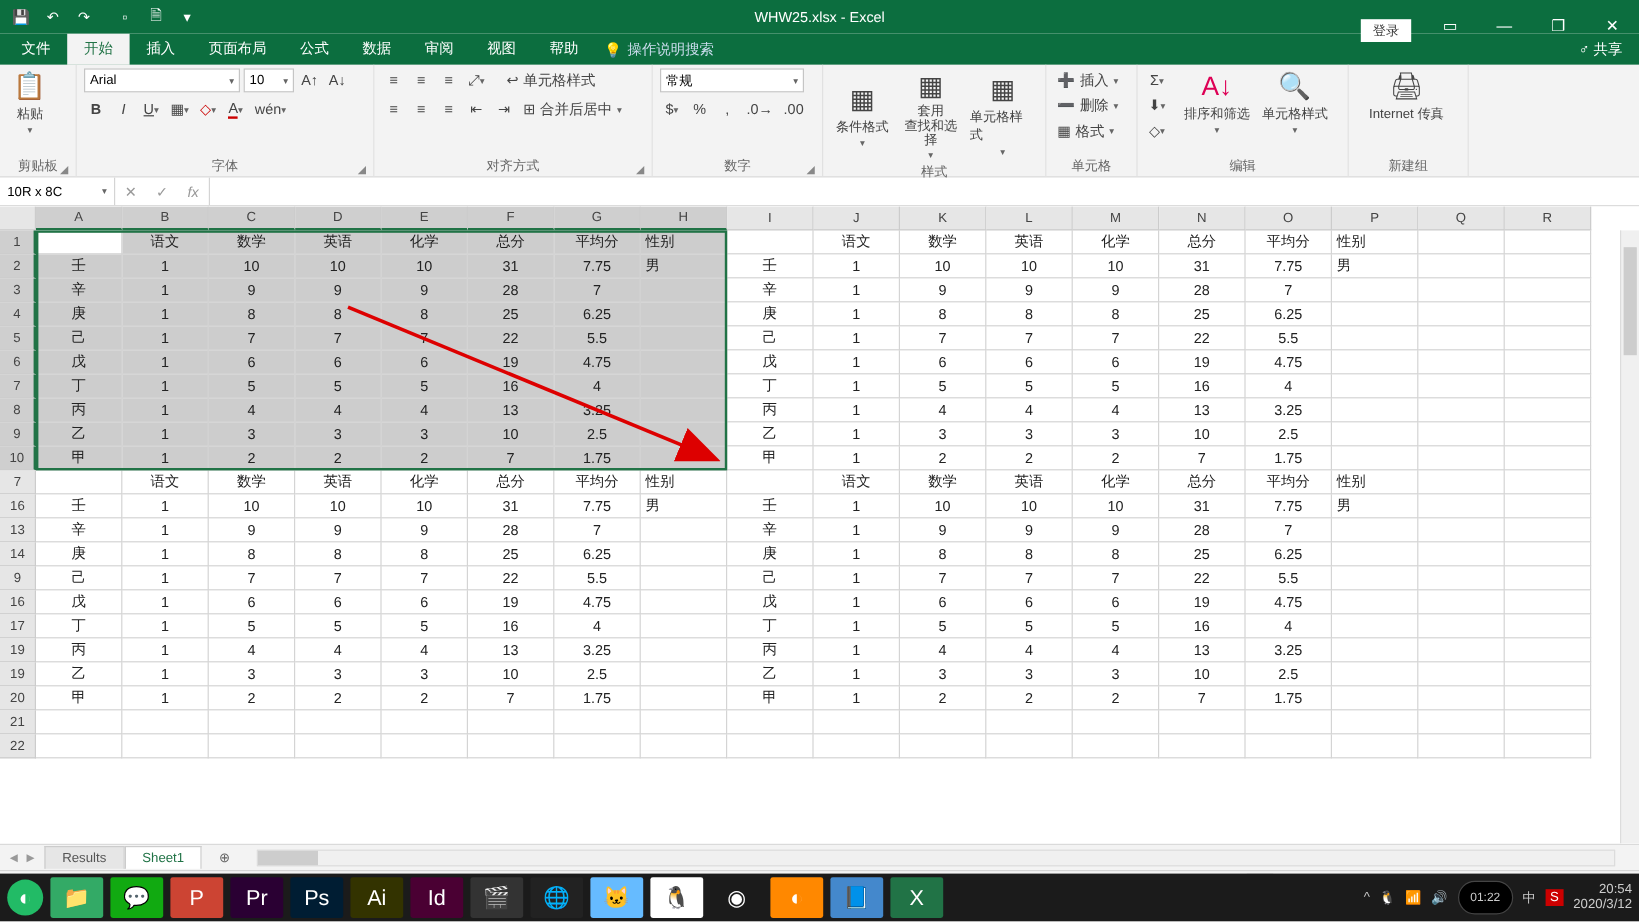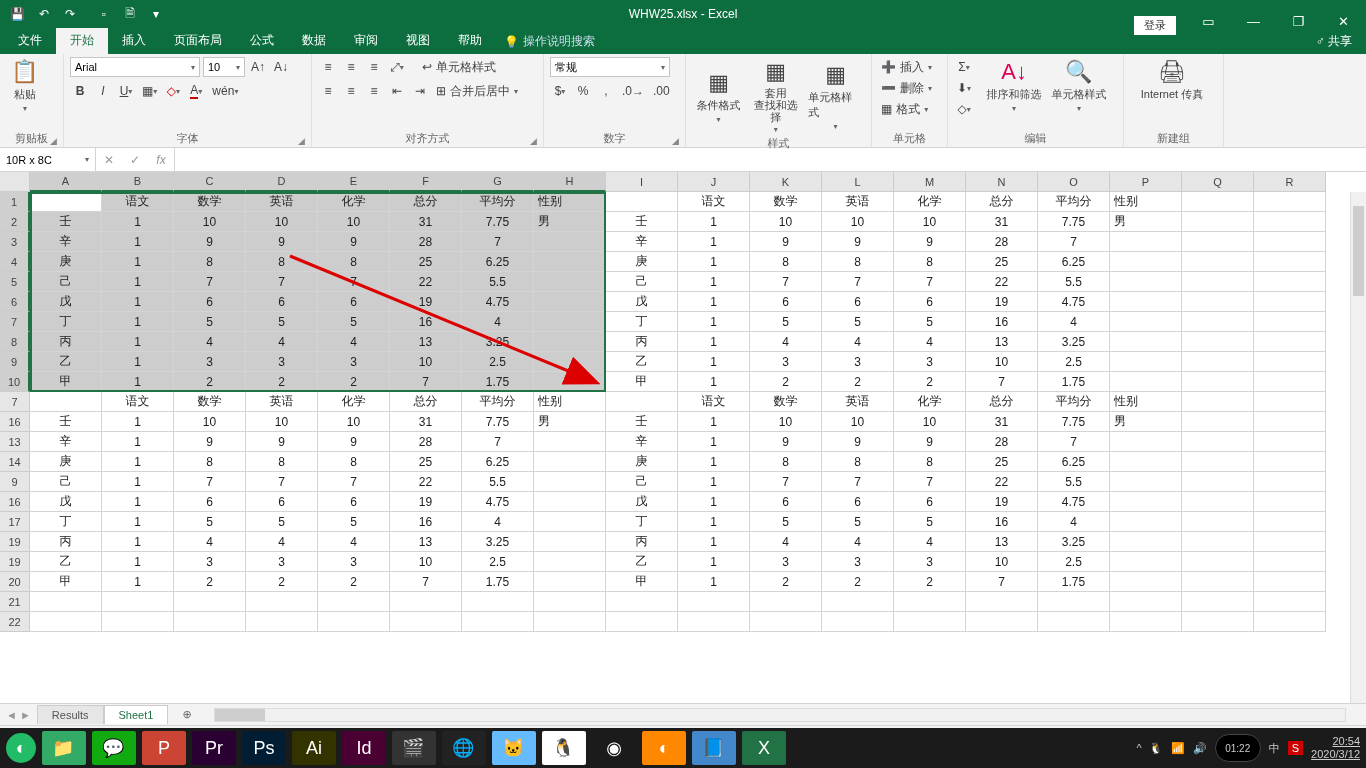--- a/index.html
+++ b/index.html
@@ -79,21 +79,21 @@
 .viewbtn { width: 22px; height: 16px; border: 1px solid transparent; display: flex; align-items: center; justify-content: center; font-size: 11px; }
 .viewbtn.active { background: #d0d0d0; }
 .zoom-slider { width: 100px; height: 4px; background: #ccc; position: relative; margin: 0 6px; }
 .zoom-thumb { position: absolute; width: 8px; height: 12px; background: #888; top: -4px; left: 56%; }
 
 
 .taskbar { position: absolute; bottom: 0; left: 0; right: 0; height: 40px; background: #1b1b1b; display: flex; align-items: center; padding: 0 6px; gap: 6px; }
 .tbicon { width: 44px; height: 34px; display: flex; align-items: center; justify-content: center; font-size: 18px; color: #fff; border-radius: 2px; }
 .tbicon.excel { background: #217346; }
 .taskbar .tray { margin-left: auto; display: flex; align-items: center; gap: 8px; color: #ccc; font-size: 11px; }
-.taskbar .clock { text-align: right; line-height: 1.2; text-decoration: underline; }
+.taskbar .clock { text-align: right; line-height: 1.2; }
 .round { width: 30px; height: 30px; border-radius: 50%; display: flex; align-items: center; justify-content: center; }
 
 
 .vscroll { position: absolute; right: 0; top: 20px; bottom: 0; width: 16px; background: #f0f0f0; border-left: 1px solid #dcdcdc; }
 .vscroll .thumb { position: absolute; left: 2px; right: 2px; top: 14px; height: 90px; background: #cdcdcd; }
 </style>
 </head>
 <body>
 
 <div class="titlebar">

